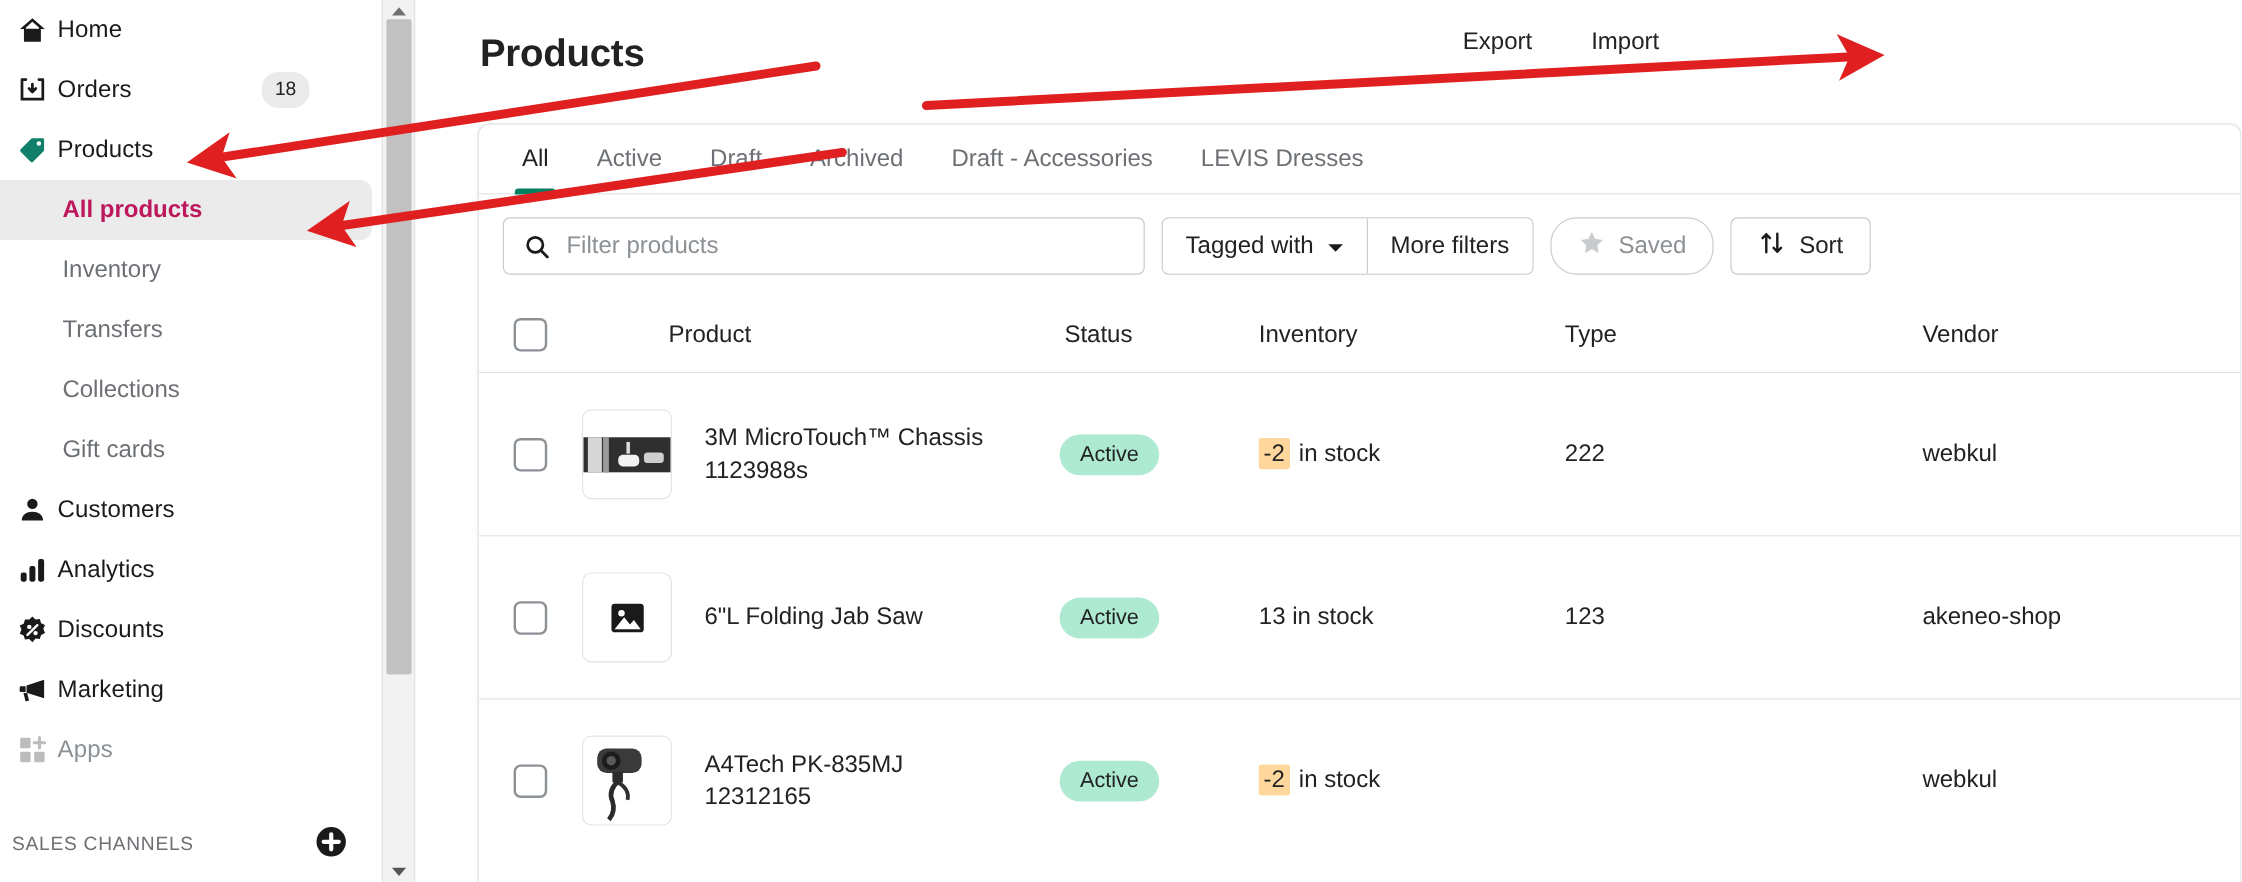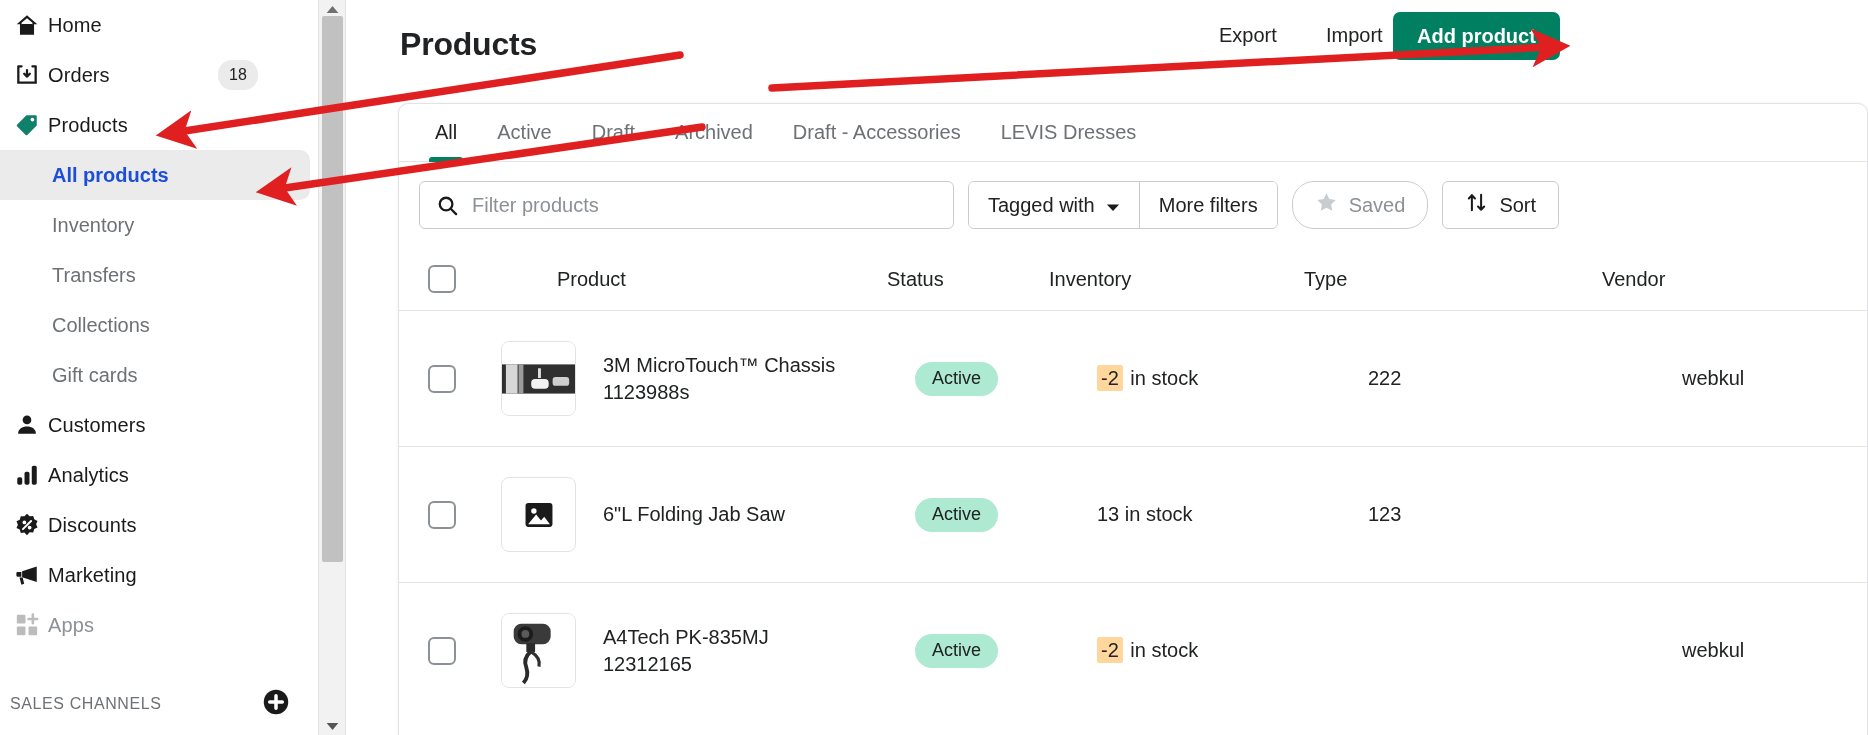--- a/index.html
+++ b/index.html
@@ -30,21 +30,21 @@
   }
   .nav-item.dim .lbl { color: #8c9196; }
   .nav-sub {
     position: relative; display: flex; align-items: center;
     height: 50px; padding-left: 52px; cursor: pointer;
   }
   .nav-sub .lbl { font-size: 20px; color: #6d7175; white-space: nowrap; }
   .nav-sub.active {
     background: #ebebeb; border-radius: 0 10px 10px 0; width: 310px;
   }
-  .nav-sub.active .lbl { color: #1d4ed8; font-weight: 600; }
+  .nav-sub.active .lbl { color: #be185d; font-weight: 600; }
 
   .badge-count {
     position: absolute; right: 60px; top: 50%; transform: translateY(-50%);
     background: #ebebeb; color: #202223; font-size: 16px;
     border-radius: 14px; min-width: 40px; height: 30px;
     display: flex; align-items: center; justify-content: center;
     padding: 0 9px;
   }
 
   #sales-channels {
@@ -182,21 +182,21 @@
   .c-type  { width: 250px; flex: 0 0 250px; }
   .c-vend  { width: 280px; flex: 0 0 280px; }
 
   .th { font-size: 20px; color: #202223; font-weight: 400; }
   .th.c-prod  { padding-left: 72px; }
   .th.c-stat  { padding-left: 22px; }
   .th.c-inv   { padding-left: 19px; }
   .th.c-type  { padding-left: 54px; }
   .th.c-vend  { padding-left: 102px; }
 
-  .row { height: 136px; gap: 16px; }
+  .row { height: 136px; }
   .thumb {
     width: 75px; height: 75px; border: 1px solid #e1e3e5; border-radius: 8px;
     background: #fff; overflow: hidden; flex: 0 0 75px; margin-left: 0;
     display: flex; align-items: center; justify-content: center;
   }
   .prod-name {
     font-size: 20px; color: #202223; line-height: 1.32; margin-left: 27px;
     max-width: 260px;
   }
   .status-badge {
@@ -356,21 +356,20 @@
         </svg>
     </div>
   </div>
 
   <div id="main">
 
     <div id="page-header">
       <h1 id="page-title">Products</h1>
       <span class="hdr-link" id="export-link">Export</span>
       <span class="hdr-link" id="import-link">Import</span>
-      <button id="add-product-btn">Add product</button>
     </div>
 
     <div id="card">
 
       <div id="tabs">
         <div class="tab active">
             <span>All</span>
           </div>
         <div class="tab">
             <span>Active</span>
@@ -489,20 +488,21 @@
             <span class="prod-name">6"L Folding Jab Saw</span>
           </div>
           <div class="c-stat">
             <span class="status-badge">Active</span>
           </div>
           <div class="c-inv inv-cell">
             <span>13</span>
             <span>in stock</span>
           </div>
           <div class="c-type type-cell">123</div>
+          <div class="c-vend vend-cell">akeneo-shop</div>
         </div>
 
         <div class="row">
           <div class="c-cb">
             <span class="cb"></span>
           </div>
           <div class="c-prod">
             <span class="thumb">
               <svg class="ph-img" viewBox="0 0 75 75">
                 <rect width="75" height="75" fill="#ffffff"></rect>

